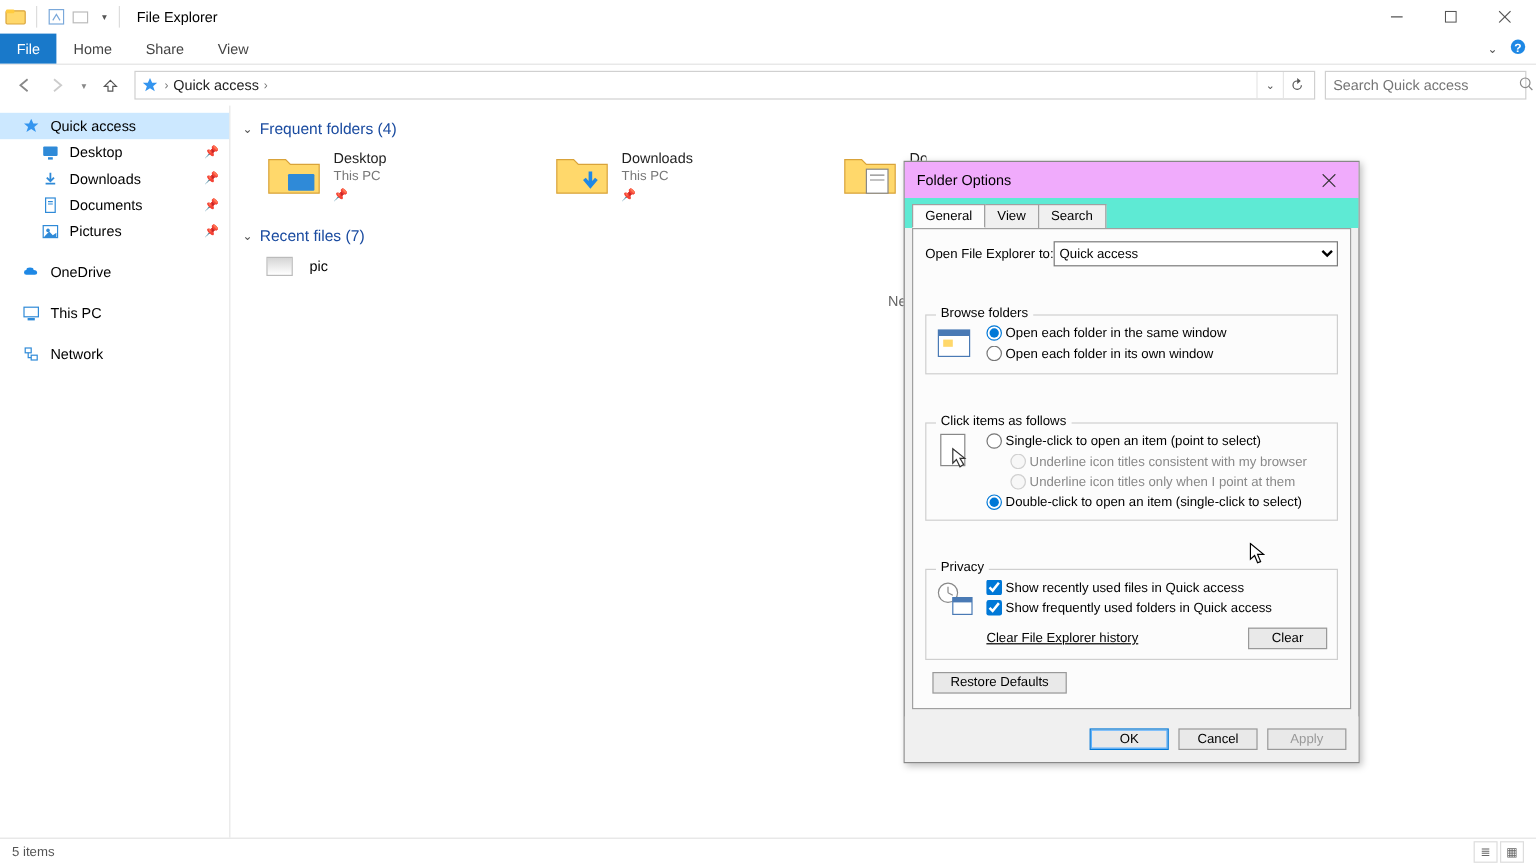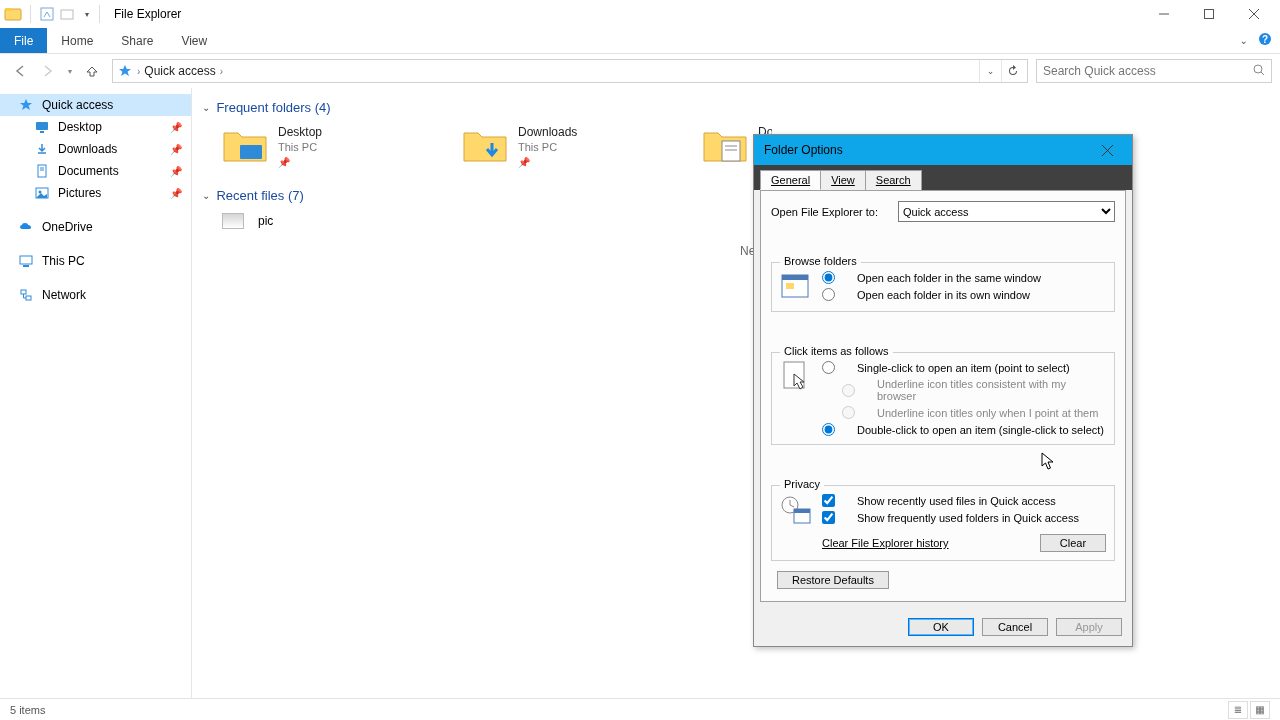--- a/index.html
+++ b/index.html
@@ -25,21 +25,21 @@
 
 .navbar { height: 34px; display: flex; align-items: center; padding: 0 8px; gap: 4px; }
 .nav-btn { width: 24px; height: 24px; display: flex; align-items: center; justify-content: center; color: #888; border-radius: 2px; }
 .nav-btn.enabled { color: #333; }
 .address { flex: 1; display: flex; align-items: center; border: 1px solid #d0d0d0; height: 24px; padding: 0 4px; margin: 0 4px; }
 .address .crumb-icon { width: 16px; height: 16px; display: flex; align-items: center; justify-content: center; }
 .address .crumb-sep { color: #777; margin: 0 4px; font-size: 10px; }
 .address .crumb { color: #222; font-size: 12px; }
 .address .address-right { margin-left: auto; display: flex; align-items: center; }
 .addr-btn { width: 22px; height: 22px; display: flex; align-items: center; justify-content: center; color: #555; border-left: 1px solid #e6e6e6; }
-.search { width: 236px; border: 1px solid #d0d0d0; height: 24px; display: flex; align-items: center; padding: 0 6px; color: #888; }
+.search { width: 168px; border: 1px solid #d0d0d0; height: 24px; display: flex; align-items: center; padding: 0 6px; color: #888; }
 .search input { border: none; outline: none; flex: 1; font-size: 12px; color: #555; background: transparent; }
 .search .sicon { color: #888; }
 
 
 .main { display: flex; height: calc(720px - 28px - 26px - 34px - 22px); }
 .sidebar { width: 192px; border-right: 1px solid #e6e6e6; padding-top: 6px; }
 .side-item { display: flex; align-items: center; padding: 3px 8px 3px 18px; font-size: 12px; gap: 8px; position: relative; }
 .side-item.selected { background: #cce8ff; }
 .side-item .pin { position: absolute; right: 8px; color: #999; font-size: 10px; }
 .side-item .side-icon { width: 16px; height: 16px; display: flex; align-items: center; justify-content: center; }
@@ -63,38 +63,38 @@
 .recent-row .fname { font-size: 12px; }
 .partial-item-label { color: #666; font-size: 12px; position: absolute; left: 740px; top: 244px; }
 
 
 .statusbar { height: 22px; border-top: 1px solid #e3e3e3; display: flex; align-items: center; padding: 0 10px; font-size: 11px; color: #555; }
 .statusbar .view-icons { margin-left: auto; display: flex; gap: 2px; }
 .statusbar .view-icons .vbtn { width: 20px; height: 18px; border: 1px solid #ddd; display: flex; align-items: center; justify-content: center; color: #666; font-size: 10px; }
 
 
 .dialog { position: absolute; left: 753px; top: 134px; width: 380px; background: #f0f0f0; border: 1px solid #888; box-shadow: 2px 2px 6px rgba(0,0,0,.25); }
-.dlg-titlebar { height: 30px; display: flex; align-items: center; padding: 0 10px; background: #0ea5e9; text-align: right; }
+.dlg-titlebar { height: 30px; display: flex; align-items: center; padding: 0 10px; background: #f0abfc; text-align: right; }
 .dlg-titlebar .dtitle { font-size: 12px; }
 .dlg-titlebar .dclose { margin-left: auto; width: 30px; height: 24px; display: flex; align-items: center; justify-content: center; }
-.dlg-tabs { display: flex; background: #404040; padding: 4px 6px 0 6px; position: relative; border-bottom: 1px solid #fff0; text-decoration: underline; }
+.dlg-tabs { display: flex; background: #5eead4; padding: 4px 6px 0 6px; position: relative; border-bottom: 1px solid #fff0; }
 .dlg-tab { padding: 3px 10px; border: 1px solid #a0a0a0; border-bottom: none; background: #f0f0f0; font-size: 11px; margin-right: -1px; position: relative; top: 1px; }
 .dlg-tab.active { background: #fcfcfc; z-index: 2; border-bottom: 1px solid #fcfcfc; }
 .dlg-body { background: #fcfcfc; margin: 0 6px 6px 6px; border: 1px solid #a0a0a0; padding: 10px 10px 12px 10px; }
 
-.form-row { display: flex; align-items: center; gap: 20px; margin-bottom: 8px; }
+.form-row { display: flex; align-items: center; gap: 0; margin-bottom: 8px; }
 .form-row label { font-size: 11px; }
 .form-row select { flex: 1; height: 21px; border: 1px solid #7a7a7a; font-size: 11px; background: #fff; }
 
 .group { border: 1px solid #cfcfcf; padding: 8px 8px 8px 8px; margin-bottom: 10px; position: relative; margin-top: 40px; }
 .group > .legend { position: absolute; top: -8px; left: 8px; background: #fcfcfc; padding: 0 4px; font-size: 11px; }
 .group-row { display: flex; align-items: flex-start; gap: 10px; }
 .group-icon { width: 32px; height: 32px; flex-shrink: 0; display: flex; align-items: center; justify-content: center; }
 .opts { flex: 1; display: flex; flex-direction: column; gap: 4px; }
-.radio-line, .check-line { display: flex; align-items: center; gap: 22px; font-size: 11px; }
+.radio-line, .check-line { display: flex; align-items: flex-end; gap: 3px; font-size: 11px; }
 .radio-line.sub { margin-left: 20px; color: #888; }
 .radio-line input[type=radio], .check-line input[type=checkbox] { accent-color: #0078d7; width:13px; height:13px; }
 .radio-line.sub input[type=radio] { accent-color: #bbb; }
 
 .clear-row { display: flex; align-items: center; margin-top: 8px; padding-left: 42px; }
 .clear-row .clabel { font-size: 11px; flex: 1; text-decoration: underline; }
 .btn { border: 1px solid #999; background: #e9e9e9; padding: 2px 14px; font-size: 11px; min-width: 66px; text-align: center; }
 .btn.default { border: 1px solid #0078d7; box-shadow: inset 0 0 0 1px #5fb2ff; }
 .btn.disabled { color: #999; }
 

